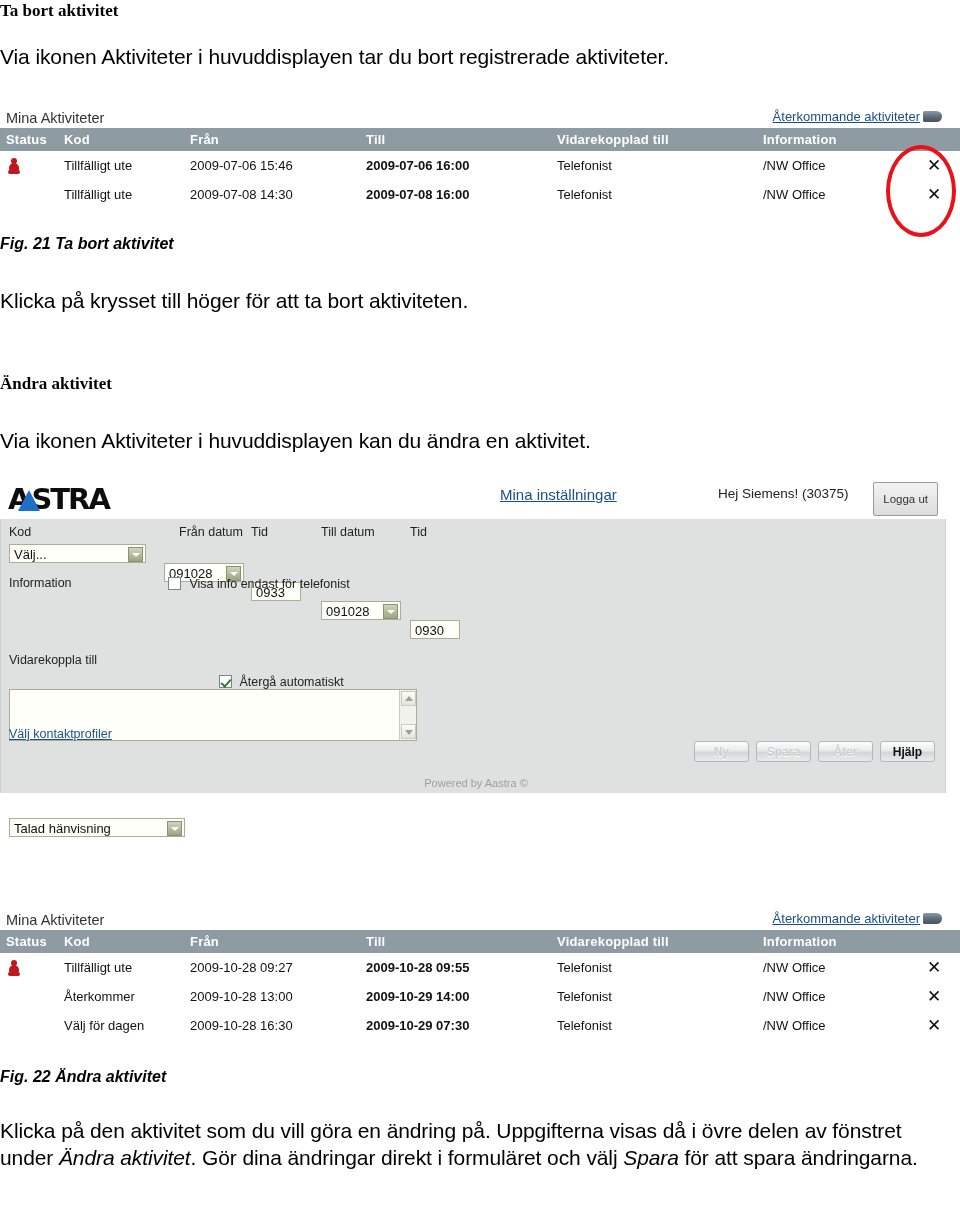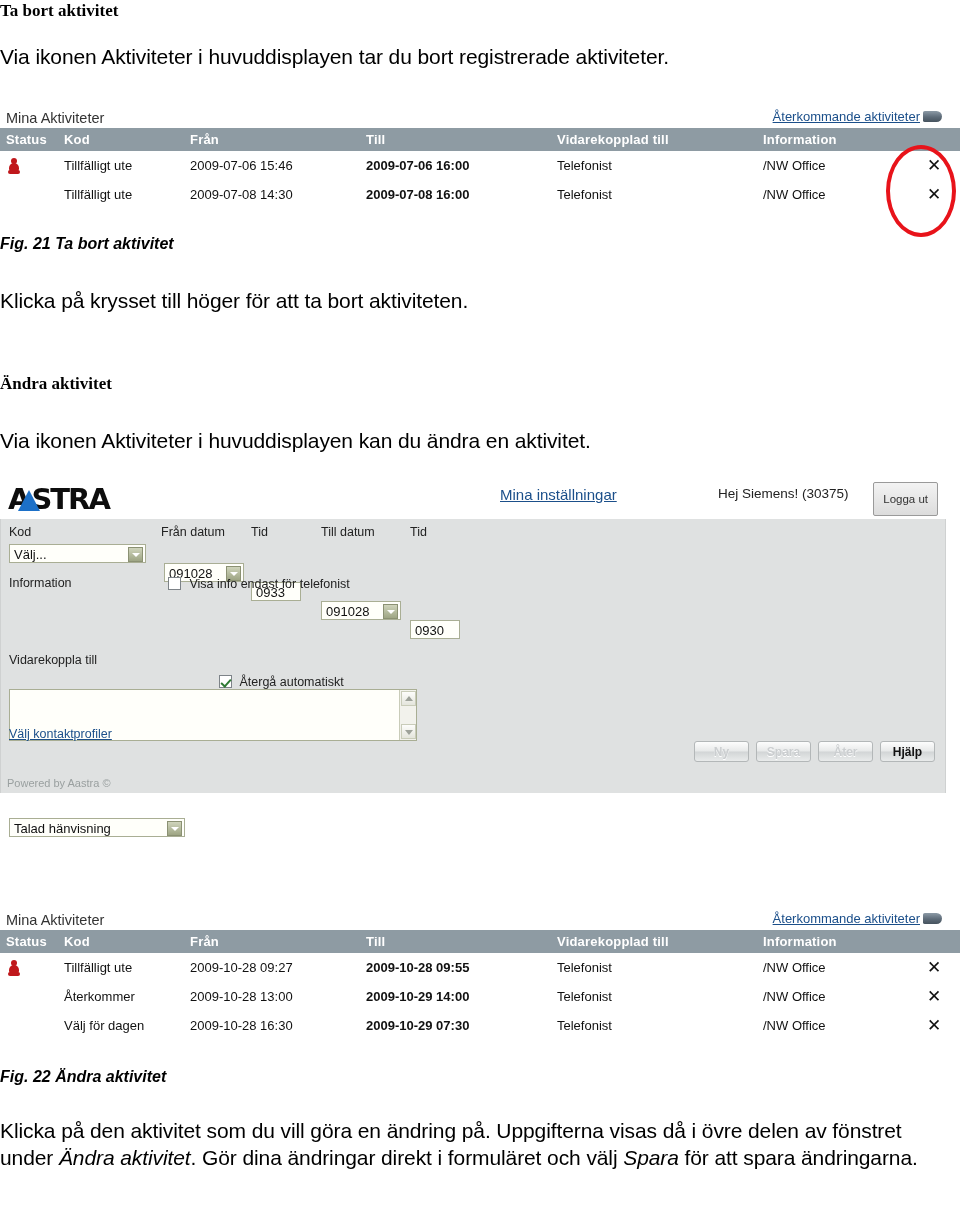--- a/index.html
+++ b/index.html
@@ -194,21 +194,21 @@
   .link{font-size:12.5px;color:#1b4f8a;text-decoration:underline;cursor:pointer;}
   .btn{
     display:inline-block;width:55px;height:21px;line-height:20px;text-align:center;
     font-size:12px;font-weight:bold;color:#111;
     background:linear-gradient(180deg,#fdfdfd 0%,#e7e9e9 48%,#d2d5d6 52%,#e9ebeb 100%);
     border:1px solid #b3b7b8;border-radius:3px;margin-left:7px;cursor:pointer;
     box-sizing:border-box;
   }
   .btn.dis{color:#cbced0;text-shadow:0 1px 0 #fff;}
   .powered{
-    font-size:11px;color:#9aa0a0;padding:3px 0 4px 6px;background:#dfe1e1;
+    font-size:11px;color:#9aa0a0;padding:3px 0 4px 6px;background:#dfe1e1;text-align:center;
   }
   .app-foot{height:9px;background:#ffffff;}
   .em{font-style:italic;}
 </style>
 </head>
 <body>
 
 <div class="page">
 
   <div class="abs doc-h3" style="left:0px;top:2px;">Ta bort aktivitet</div>
@@ -281,21 +281,21 @@
       <div class="logga-ut">Logga ut</div>
     </div>
 
 
     <div class="app-body">
 
 
       <div style="position:relative;height:255px;">
 
         <div class="abs lbl" style="left:8px;top:6px;">Kod</div>
-        <div class="abs lbl" style="left:160px;top:6px;text-align:right;">Från datum</div>
+        <div class="abs lbl" style="left:178px;top:6px;text-align:right;">Från datum</div>
         <div class="abs lbl" style="left:250px;top:6px;">Tid</div>
         <div class="abs lbl" style="left:320px;top:6px;">Till datum</div>
         <div class="abs lbl" style="left:409px;top:6px;">Tid</div>
 
         <div class="abs fld" style="left:8px;top:25px;width:137px;">
           <span>Välj...</span>
           <span class="sel-arrow"></span>
         </div>
         <div class="abs fld" style="left:163px;top:25px;width:80px;">
           <span>091028</span>

